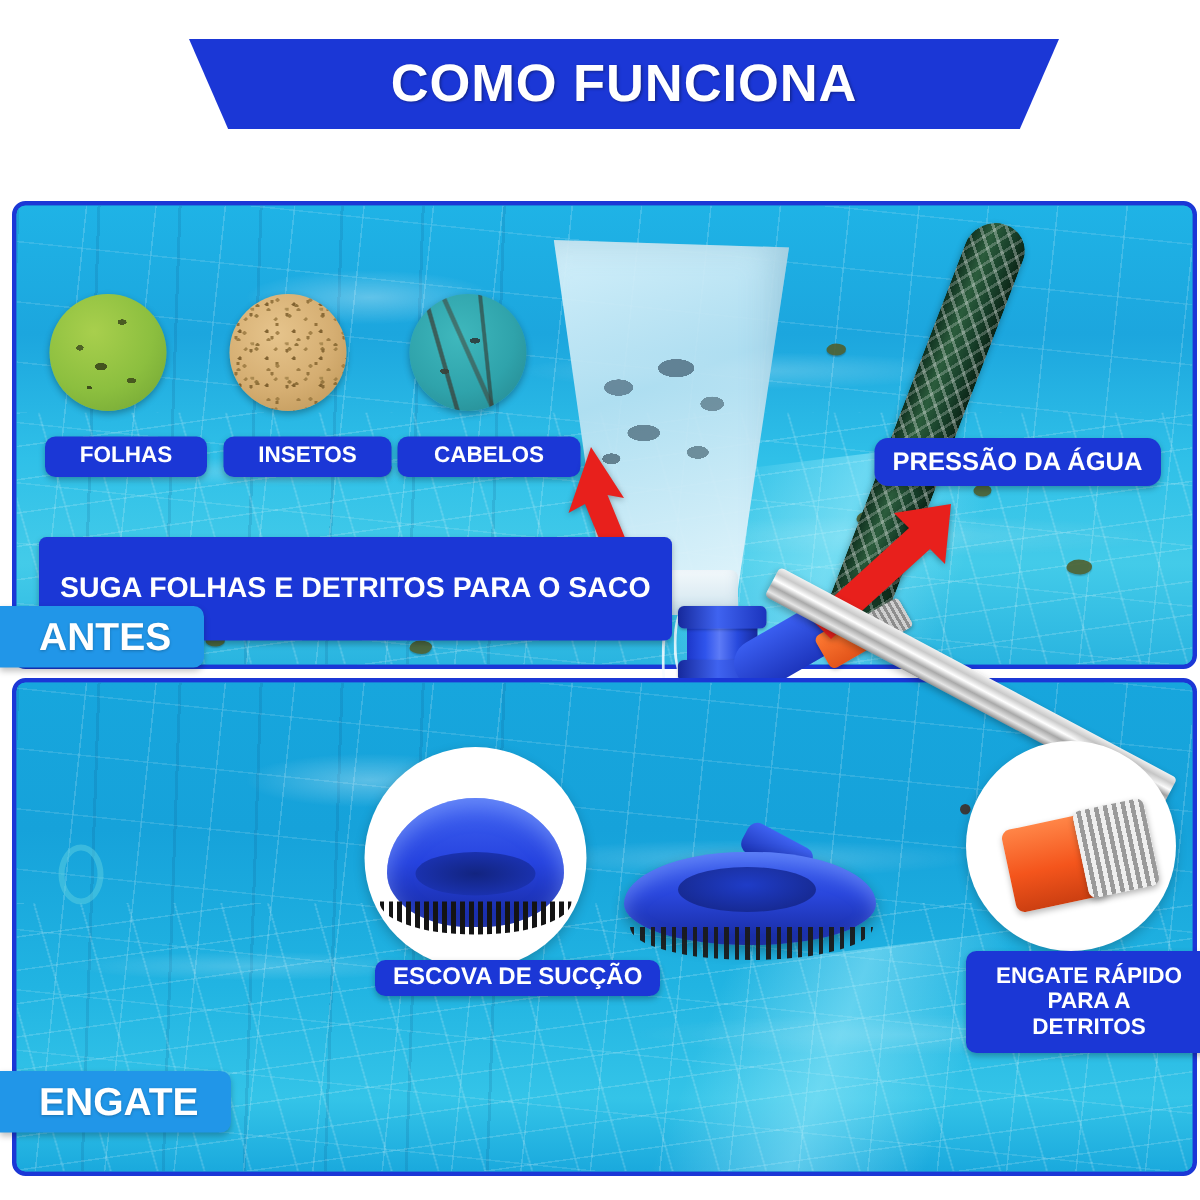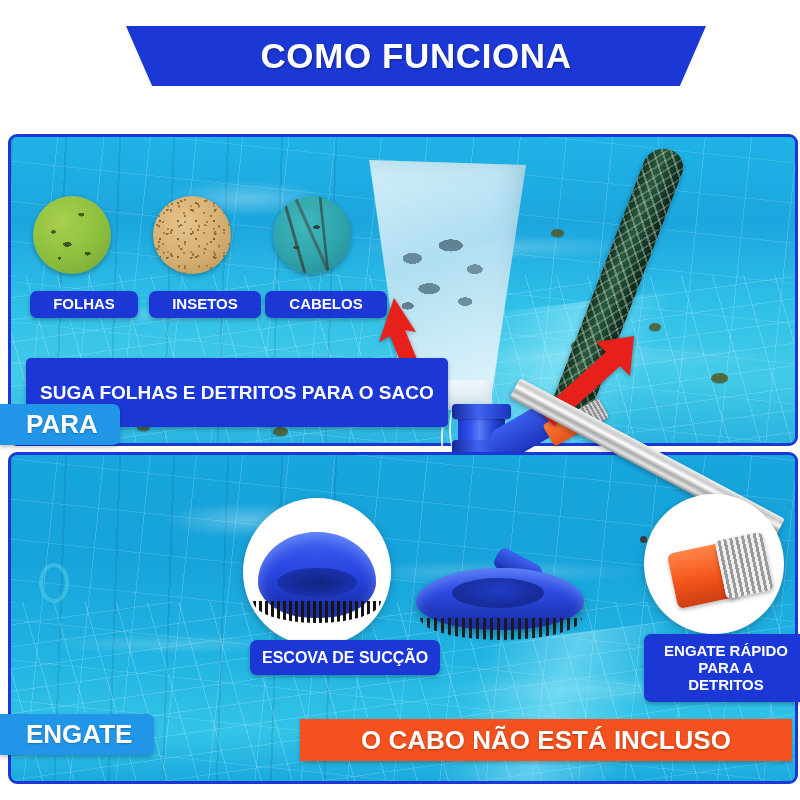--- a/index.html
+++ b/index.html
@@ -283,23 +283,24 @@
     <svg width="72" height="110" viewBox="0 0 72 110">
       <path d="M22 6 L44 40 L33 38 L60 104 L44 108 L18 44 L7 50 Z" fill="#e8201c"></path>
     </svg>
   </div>
   <div class="arrow" style="left:534px;top:332px;">
     <svg width="106" height="106" viewBox="0 0 106 106">
       <path d="M100 4 L96 44 L86 34 L20 94 L6 80 L72 20 L62 10 Z" fill="#e8201c"></path>
     </svg>
   </div>
 
+  <div class="chip chip-sm" style="left:583px;top:292px;height:32px;font-size:17px;border-radius:9px;">PRESSÃO DA ÁGUA</div>
   <div class="chip chip-wide" style="left:26px;top:358px;border-radius:5px;">SUGA FOLHAS E DETRITOS PARA O SACO</div>
 
-  <div class="stage-badge" style="left:0px;top:404px;">PARA</div>
+  <div class="stage-badge" style="left:0px;top:404px;">ANTES</div>
 
   <div class="panel panel-bottom">
     <div class="water bottom">
       <div class="wall-lines"></div>
       <div class="tiles"></div>
       <div class="tiles-persp"></div>
       <div class="caustic"></div>
       <div class="light-beam"></div>
       <div class="ring-mark"></div>
     </div>
@@ -309,29 +310,28 @@
   <div class="pole-tip"></div>
   <div class="pole-dot"></div>
   <div class="vac-head"></div>
   <div class="vac-head-inner"></div>
   <div class="bristles"></div>
   <div class="spray"></div>
 
   <div class="detail-circle" style="left:243px;top:498px;width:148px;height:148px;">
     <div class="brush-art"></div>
   </div>
-  <div class="chip chip-sm" style="left:250px;top:640px;height:35px;font-size:16px;">ESCOVA DE SUCÇÃO</div>
+  <div class="chip chip-sm" style="left:250px;top:640px;height:24px;font-size:16px;">ESCOVA DE SUCÇÃO</div>
 
   <div class="detail-circle" style="left:644px;top:494px;width:140px;height:140px;">
     <div class="conn-orange"></div>
     <div class="conn-silver"></div>
   </div>
   <div class="chip chip-multi" style="left:644px;top:634px;width:140px;">
     <span>ENGATE RÁPIDO</span>
     <span>PARA A</span>
     <span>DETRITOS</span>
   </div>
 
   <div class="stage-badge" style="left:0px;top:714px;">ENGATE</div>
 
-  <div class="orange-banner">O CABO NÃO ESTÁ INCLUSO</div>
 
 </div>
 
 </body></html>

